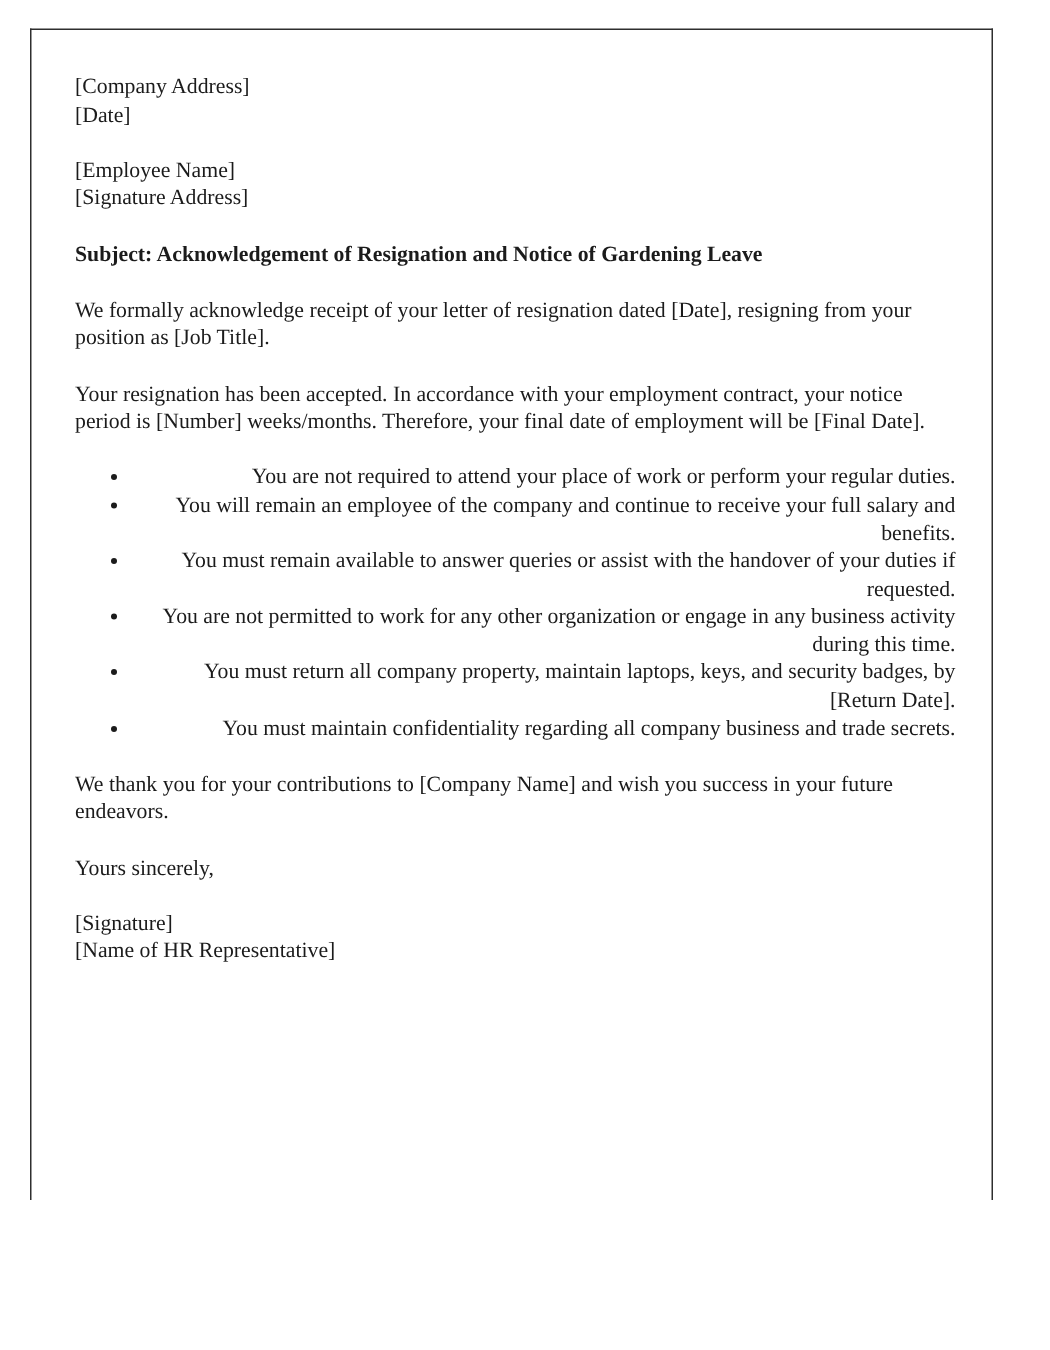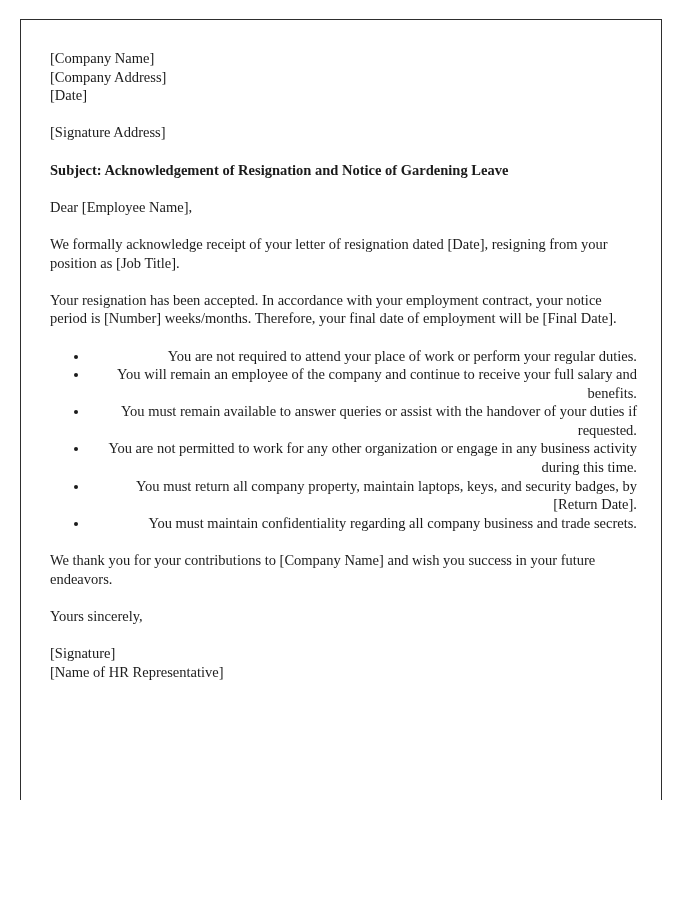--- a/index.html
+++ b/index.html
@@ -55,32 +55,31 @@
     margin-bottom: 0;
   }
 </style>
 </head>
 <body>
 
 <div class="page">
   <div class="letter">
 
     <div class="block">
-      <div>[Company Name]</div>
       <div>[Company Address]</div>
       <div>[Date]</div>
     </div>
 
     <div class="block">
+      <div>[Employee Name]</div>
       <div>[Signature Address]</div>
     </div>
 
     <p class="subject">Subject: Acknowledgement of Resignation and Notice of Gardening Leave</p>
 
-    <p>Dear [Employee Name],</p>
 
     <p>We formally acknowledge receipt of your letter of resignation dated [Date], resigning from your position as [Job Title].</p>
 
     <p>Your resignation has been accepted. In accordance with your employment contract, your notice period is [Number] weeks/months. Therefore, your final date of employment will be [Final Date].</p>
 
 
     <ul class="conditions">
       <li>You are not required to attend your place of work or perform your regular duties.</li>
       <li>You will remain an employee of the company and continue to receive your full salary and benefits.</li>
       <li>You must remain available to answer queries or assist with the handover of your duties if requested.</li>

